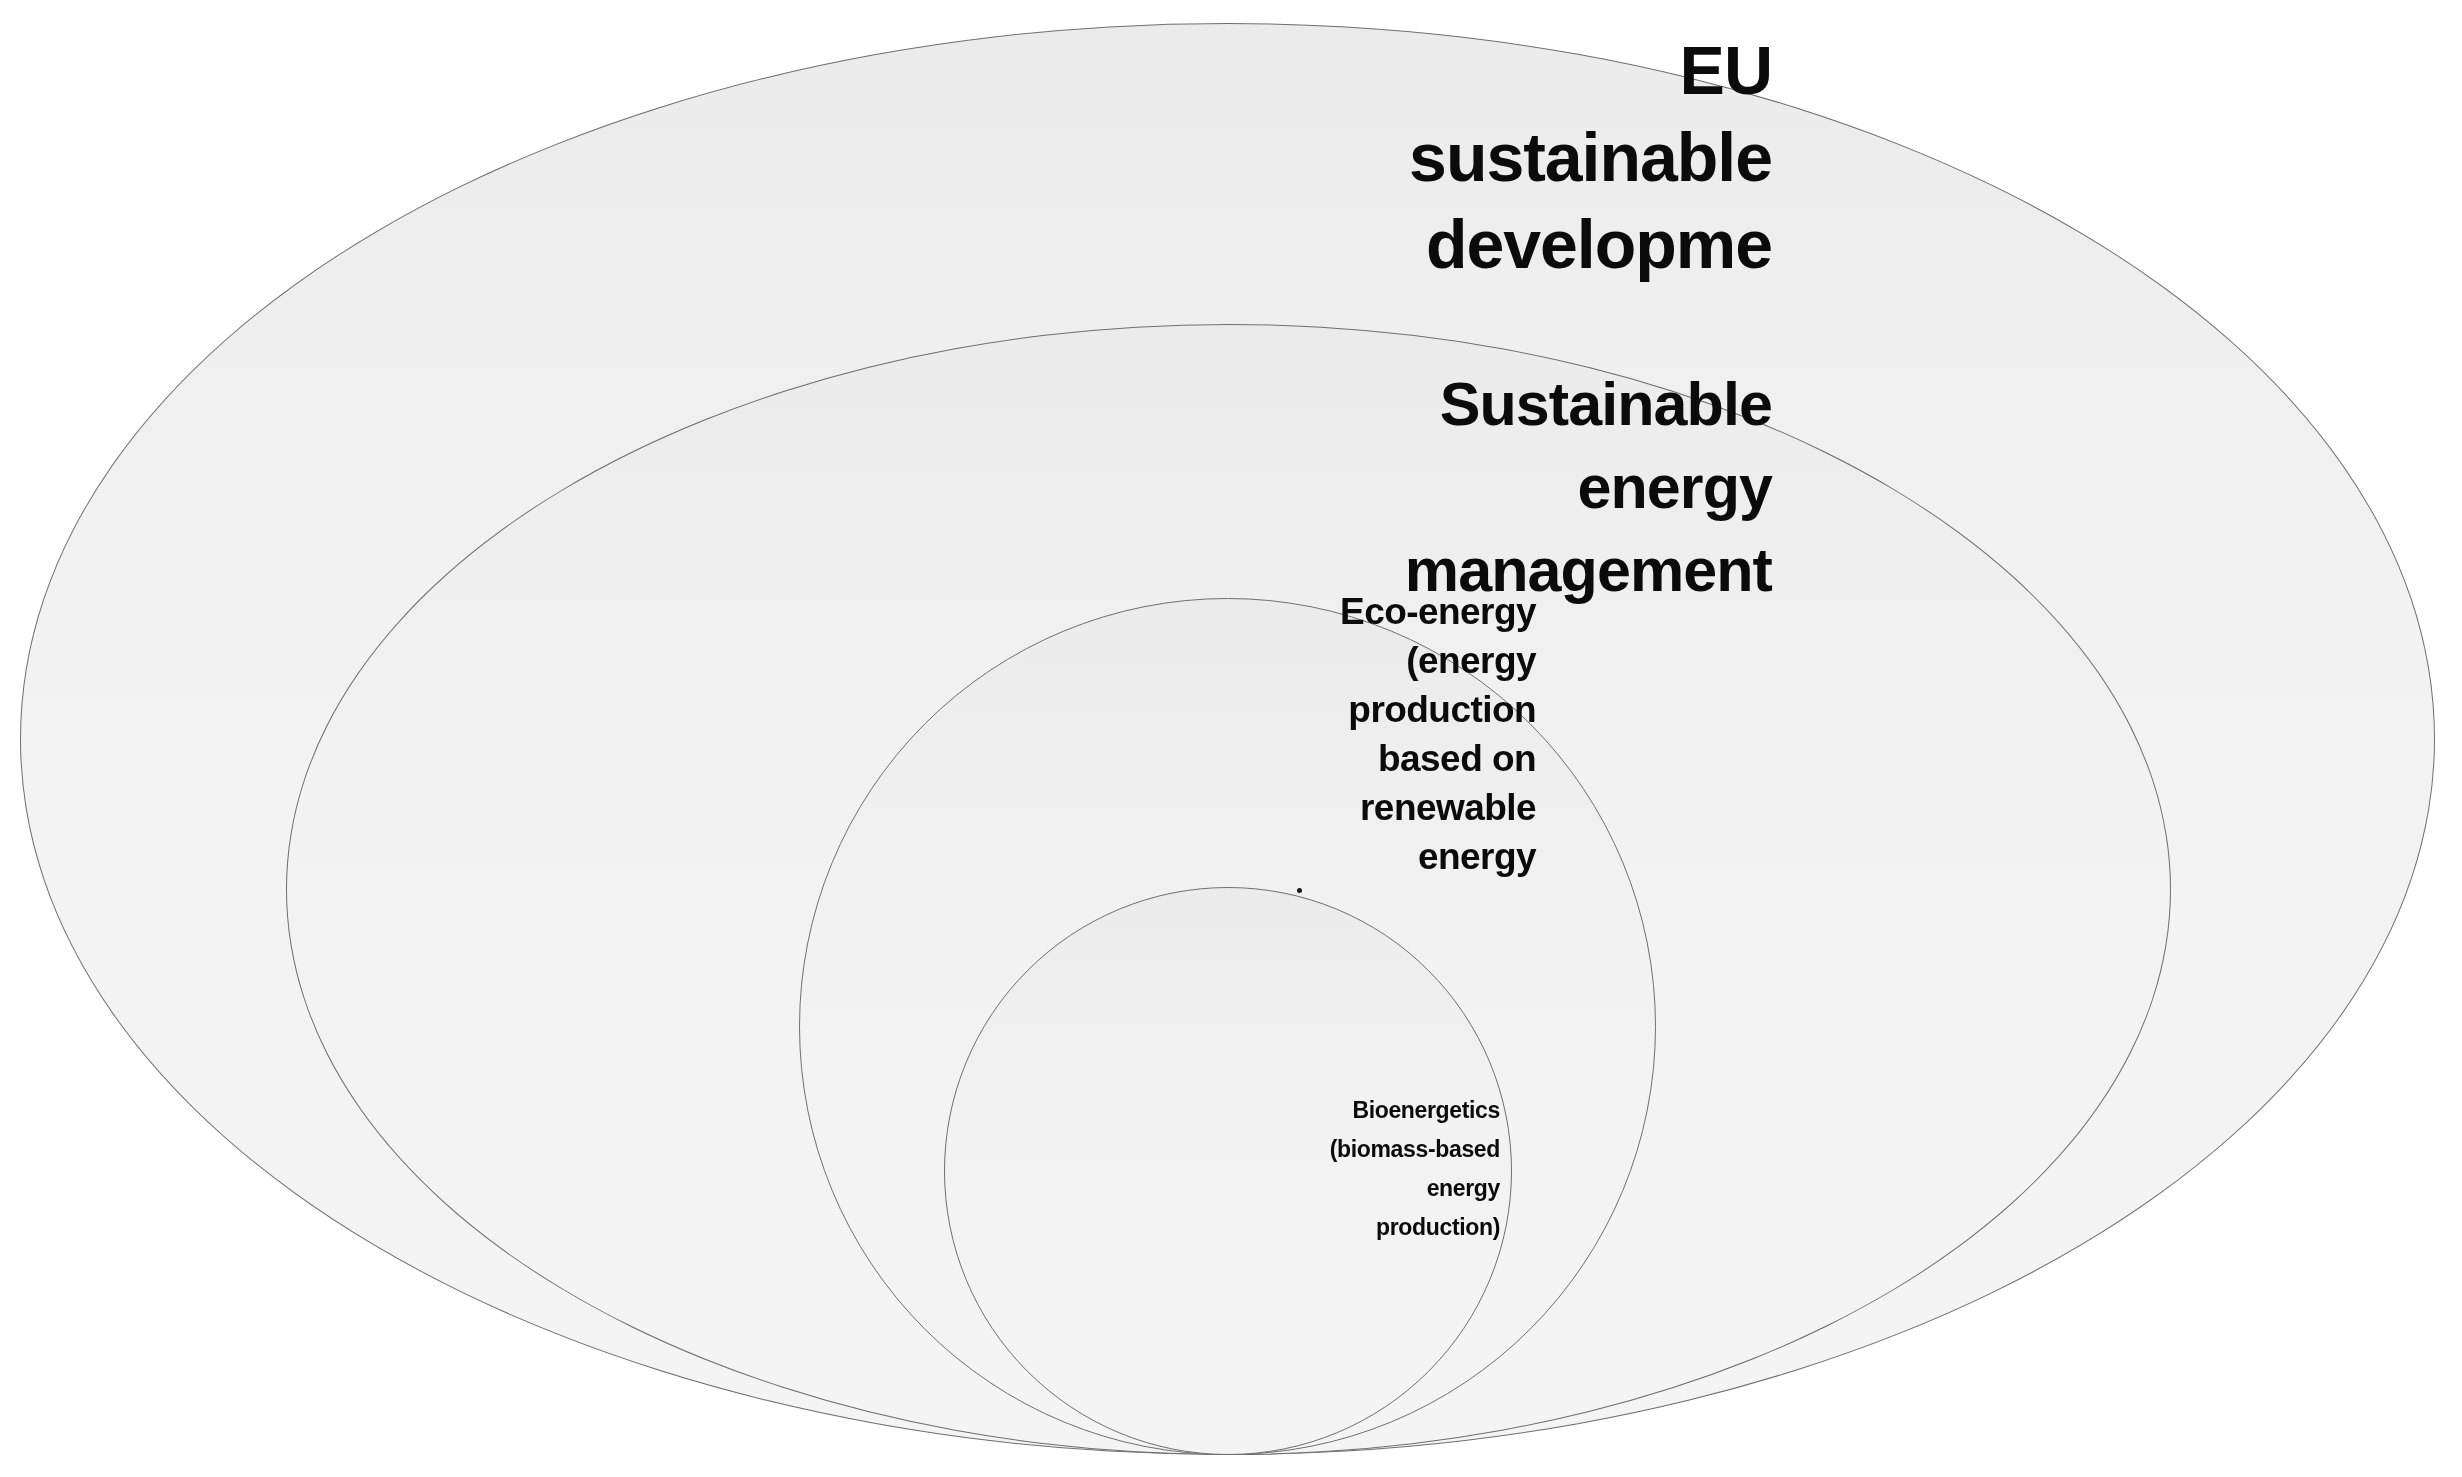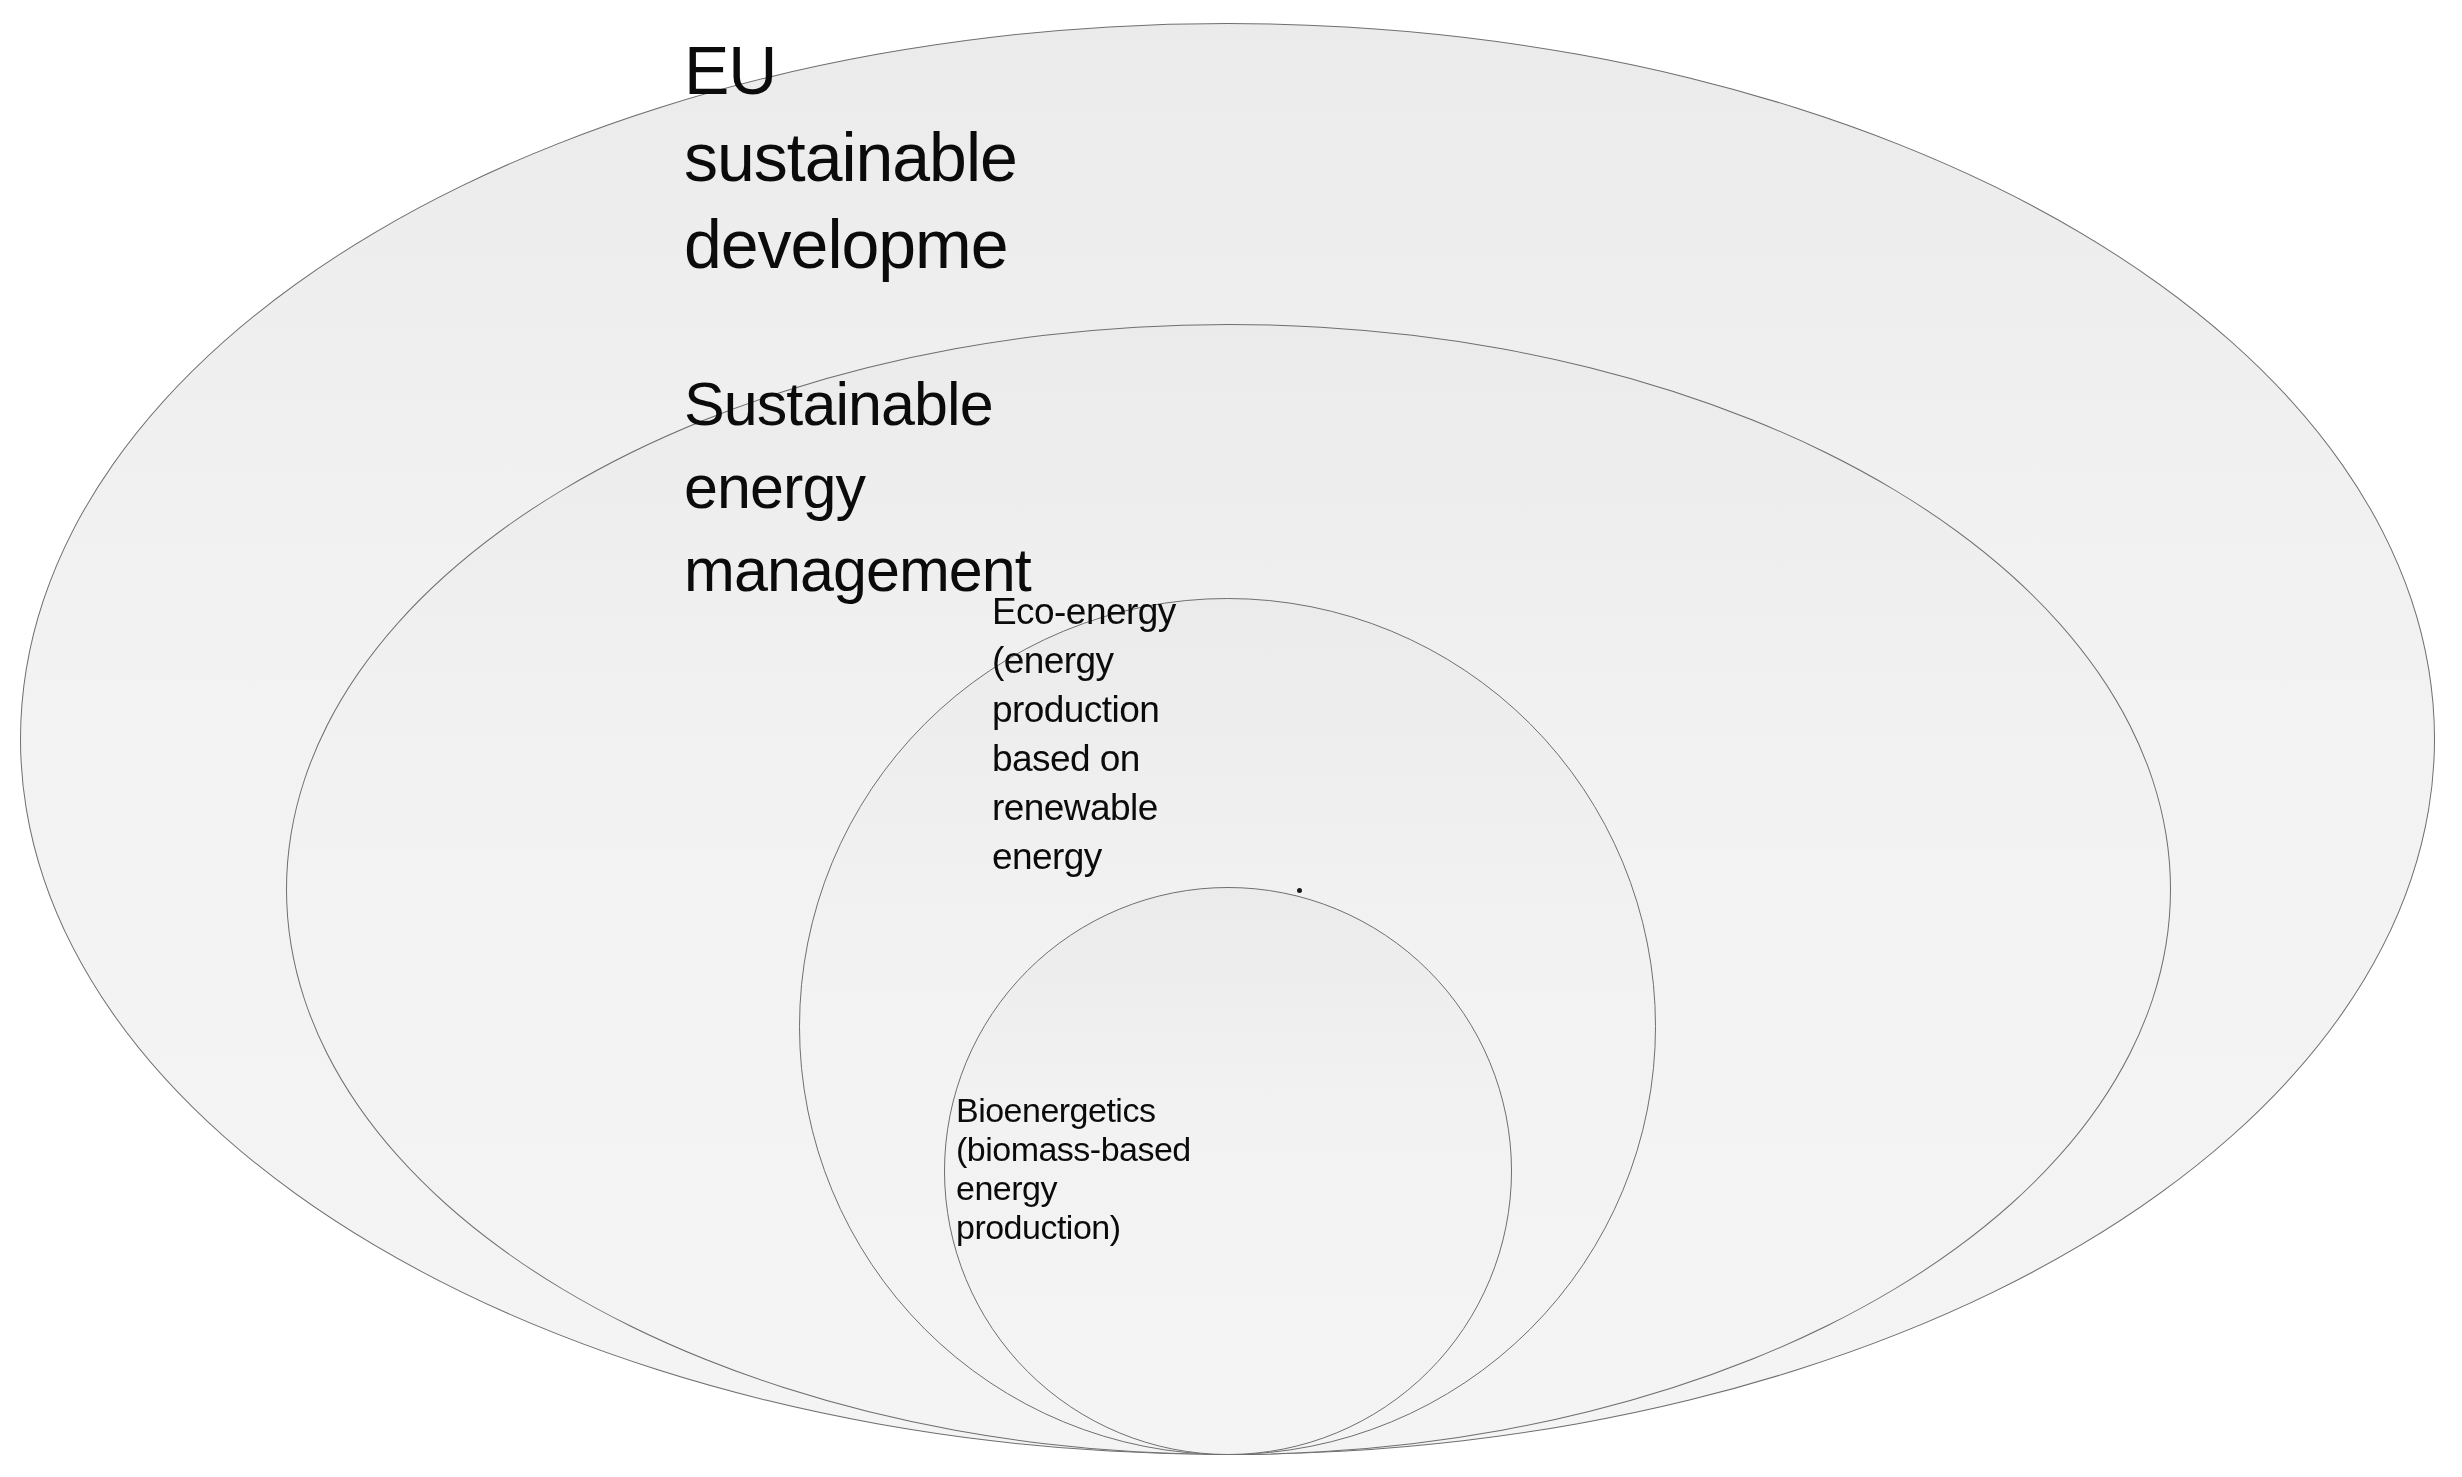--- a/index.html
+++ b/index.html
@@ -26,41 +26,41 @@
     background: linear-gradient(180deg, #ebebeb 0%, #f2f2f2 40%, #f4f4f4 100%);
     box-sizing: border-box;
   }
   .ring-outer  { left:   20.4px; top:   23px; width: 2415px; height: 1432px; }
   .ring-second { left:  286px; top:  324px; width: 1885px; height: 1131px; }
   .ring-third  { left: 799px; top:  598px; width: 857px; height: 857px; }
   .ring-inner  { left: 944px; top: 887px; width:  568px; height:  568px; }
 
   .label {
     position: absolute;
-    text-align: left;
-    font-weight: normal;
+    text-align: right;
+    font-weight: bold;
     color: #0b0b0b;
     white-space: pre-line;
     letter-spacing: -0.015em;
   }
   .label-outer {
     left: 684px; top: 27px; width: 1088px;
     font-size: 68px; line-height: 87px;
   }
   .label-second {
     left: 684px; top: 363px; width: 1088px;
     font-size: 61px; line-height: 83px;
   }
   .label-third {
     left: 992px; top: 587px; width: 544px;
     font-size: 37px; line-height: 49px;
   }
   .label-inner {
     left: 956px; top: 1091px; width: 544px;
-    font-size: 34px; line-height: 39px;
+    font-size: 23px; line-height: 39px;
   }
   .stray-dot {
     position: absolute;
     left: 1297px; top: 888px;
     width: 5.4px; height: 5.4px;
     border-radius: 50%;
     background: #1a1a1a;
   }
 </style>
 </head>

